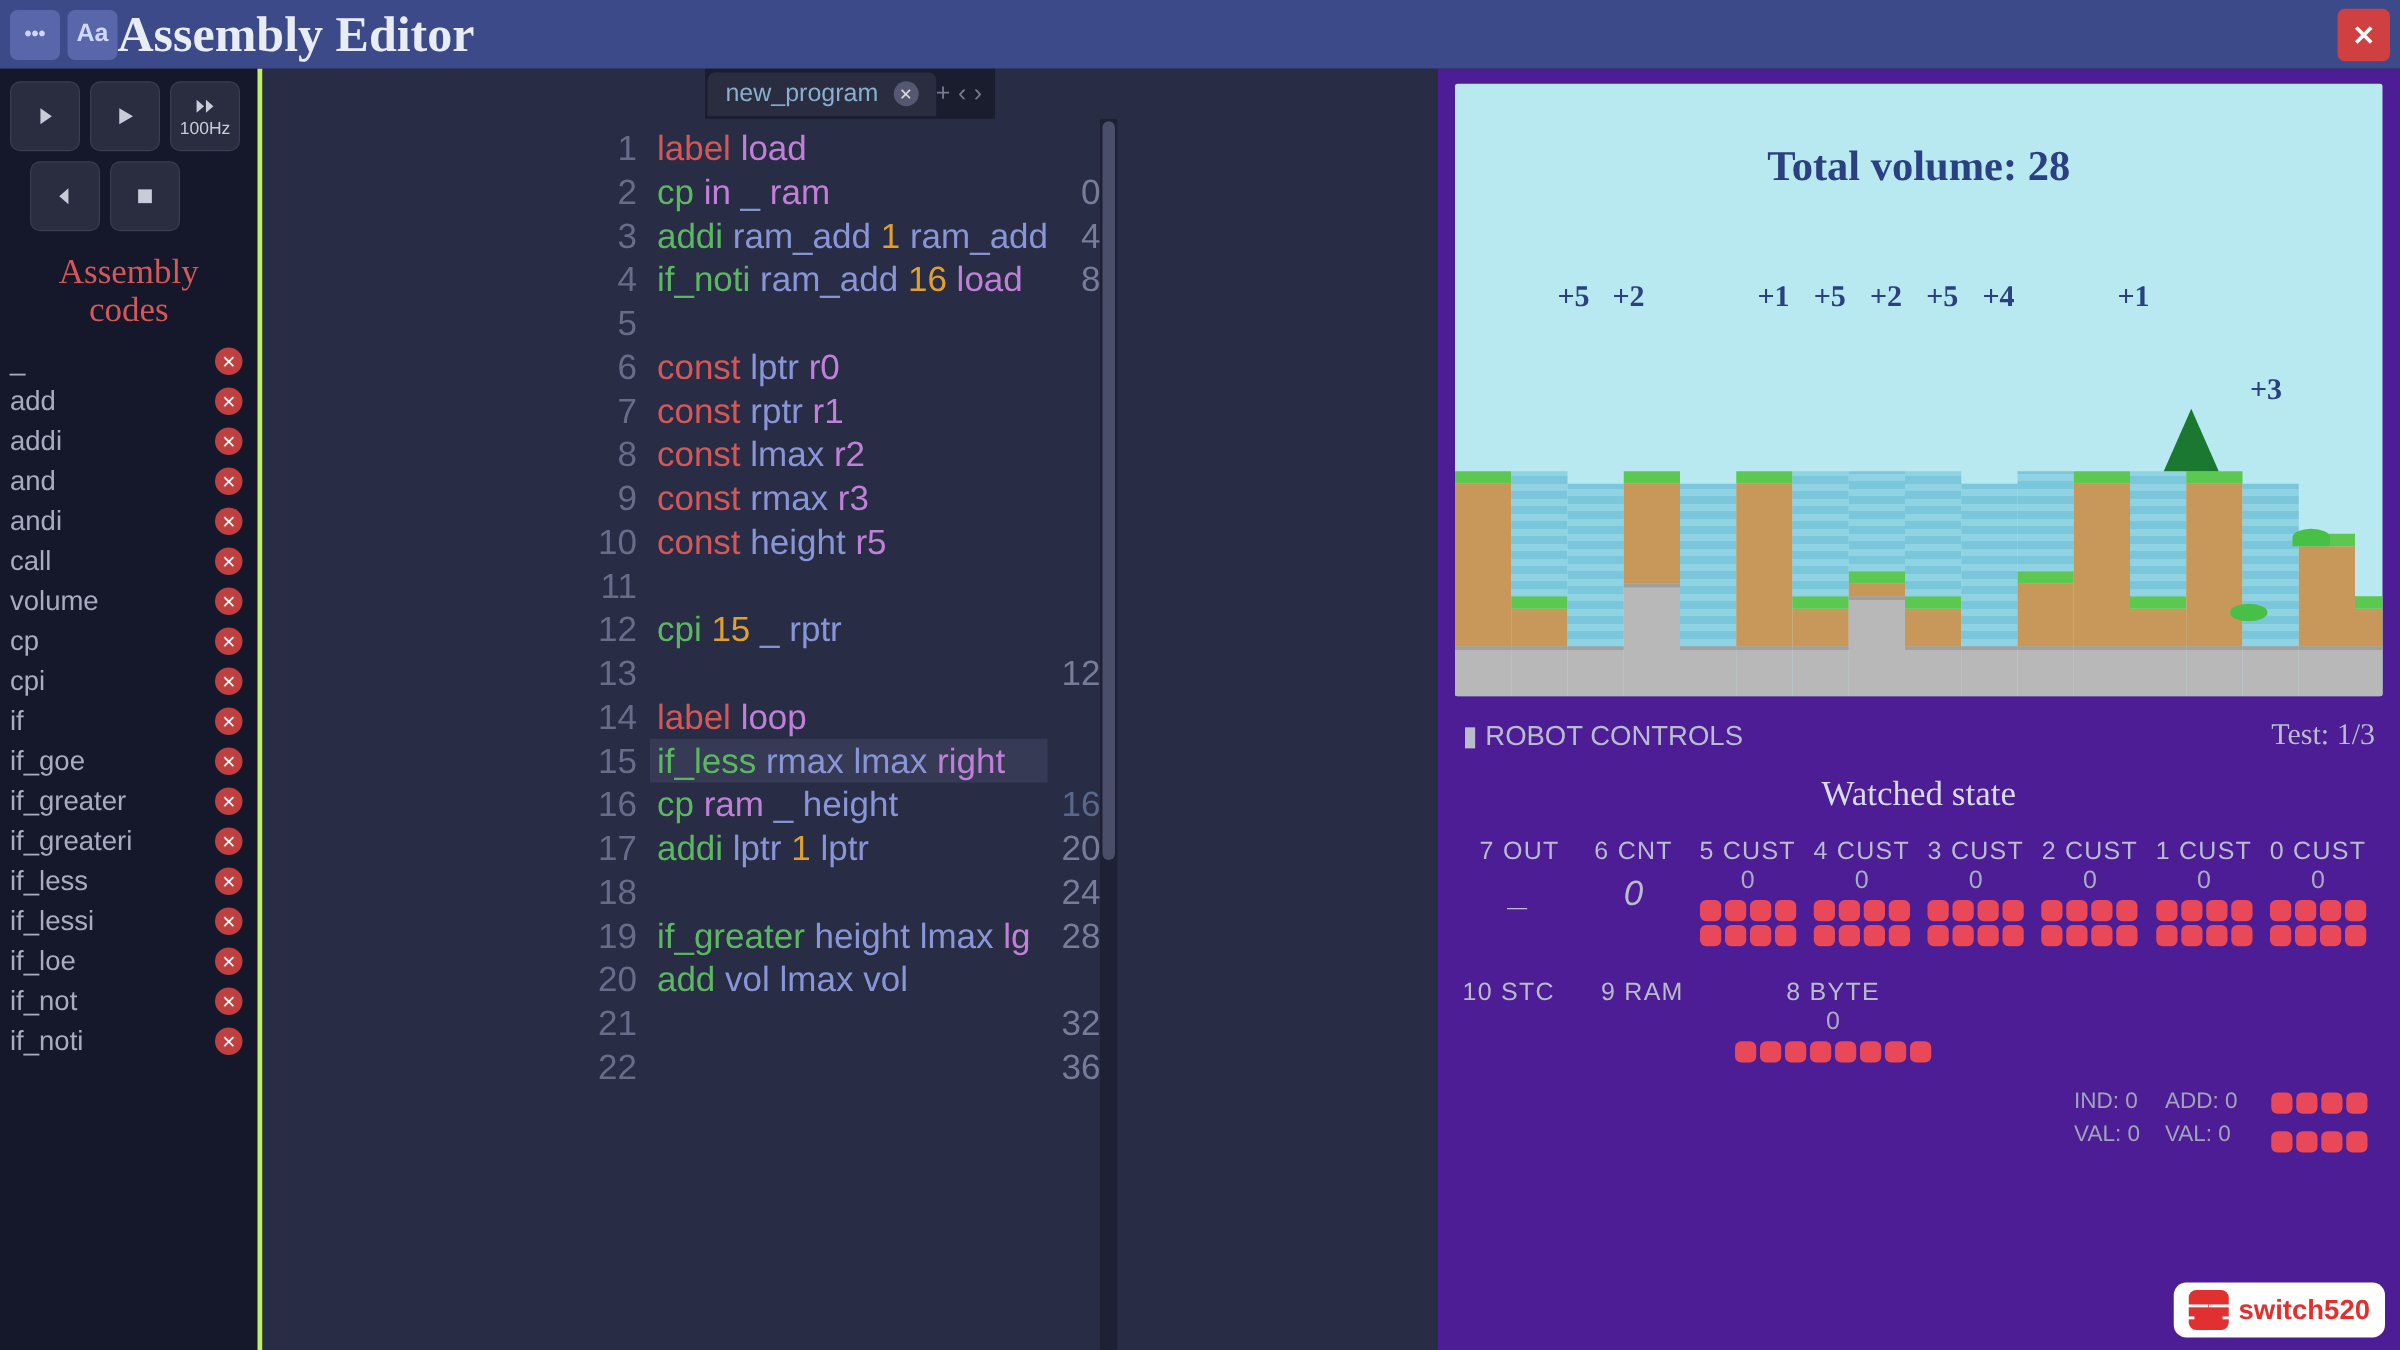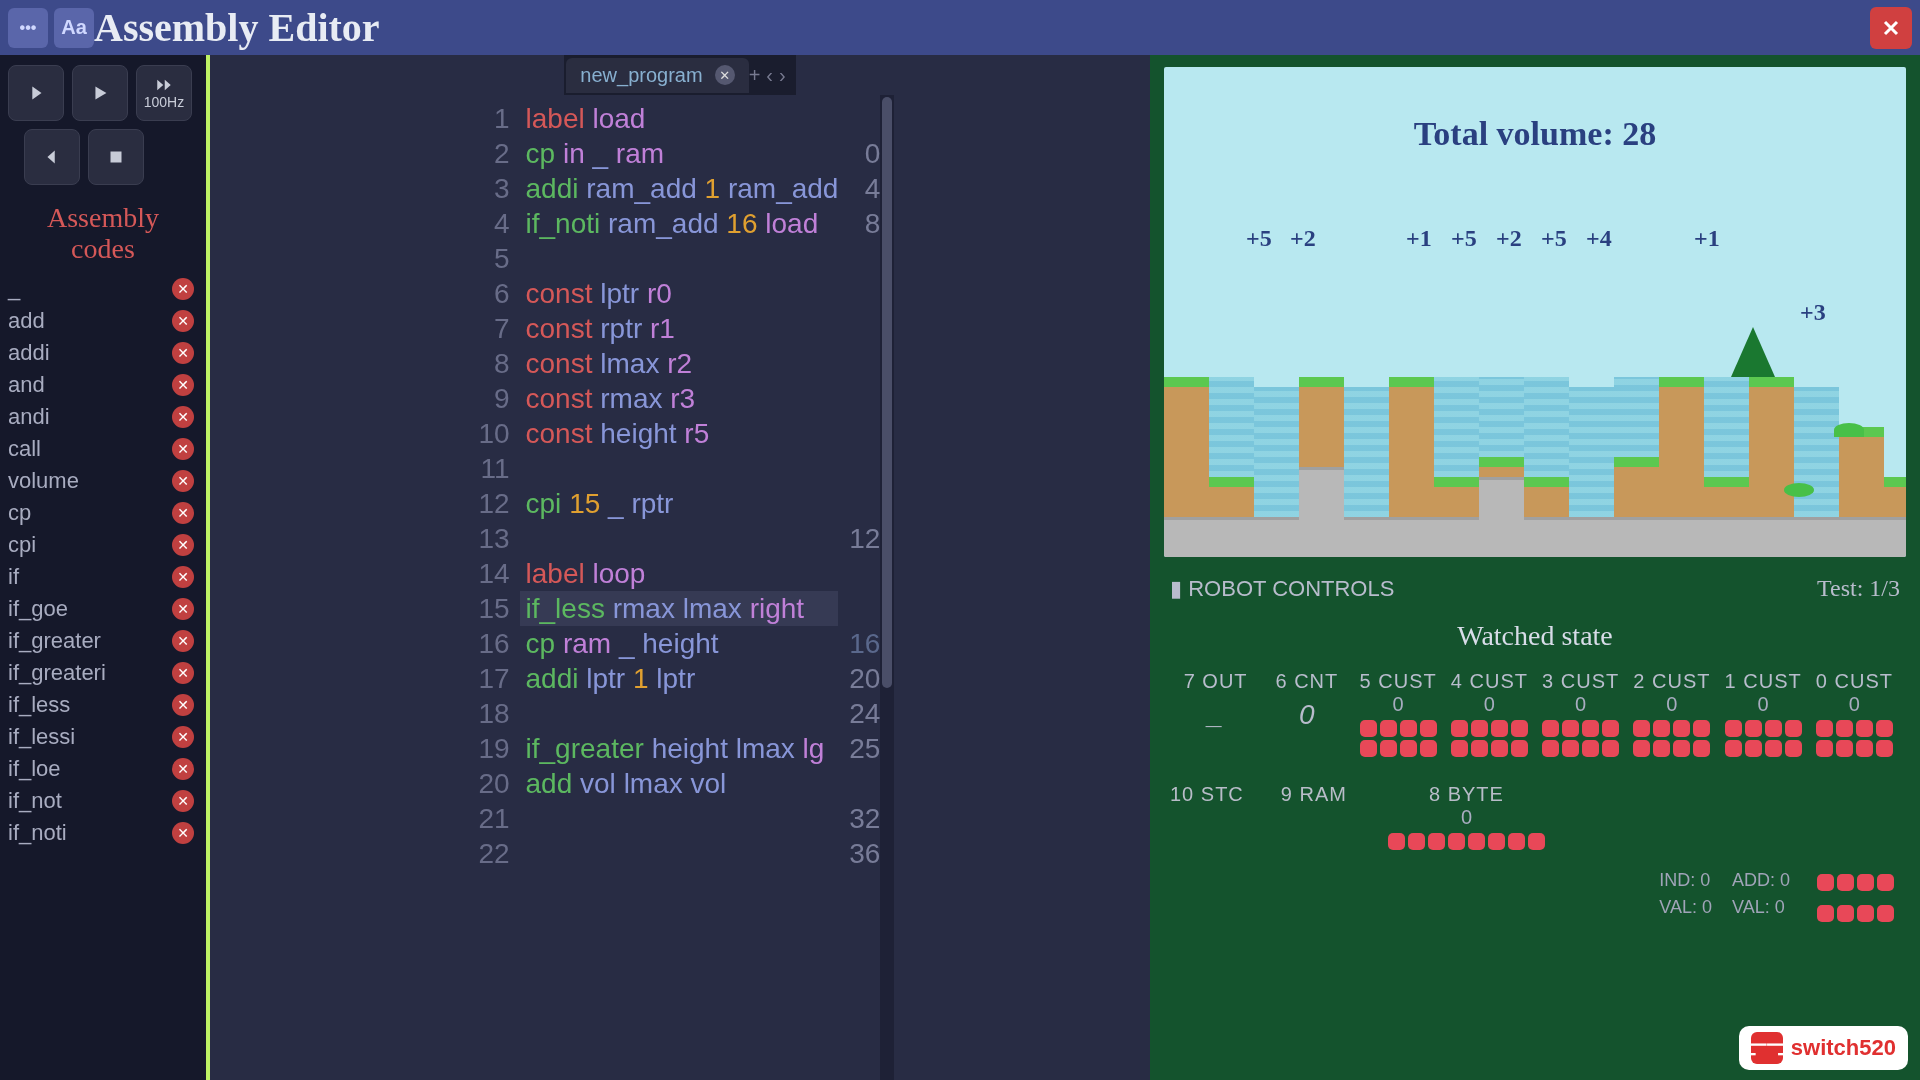--- a/index.html
+++ b/index.html
@@ -42,21 +42,21 @@
 .right-gutter .hl { color: #5a688c; }
 .scrollbar { position: absolute; right: 0; top: 0; width: 14px; height: 100%; background: #1e2136; }
 .scrollbar-thumb { position: absolute; right: 2px; top: 2px; width: 10px; height: 60%; background: #4a4e68; border-radius: 5px; }
 
 .tok-kw1 { color: #d55858; } 
 .tok-kw2 { color: #5cb860; } 
 .tok-id  { color: #8896d8; } 
 .tok-num { color: #e0a030; } 
 .tok-reg { color: #c080d8; } 
 
-.right-col { width: 770px; background: #14532d; display: flex; flex-direction: column; }
+.right-col { width: 770px; background: #4c1d95; display: flex; flex-direction: column; }
 
 .game-view { height: 490px; background: #b8e8f0; margin: 12px 14px 6px; border-radius: 2px; position: relative; overflow: hidden; }
 .total-vol { position: absolute; top: 48px; left: 0; right: 0; text-align: center; font-family: Georgia, serif; font-size: 34px; font-weight: 700; color: #2a4080; }
 
 .terrain { position: absolute; bottom: 0; left: 0; right: 0; height: 300px; display: flex; }
 .col { width: 45px; position: absolute; bottom: 0; }
 .stone { position: absolute; bottom: 0; left: 0; right: 0; background: #b8b8b8; border-top: 3px solid #a0a0a0; }
 .dirt { position: absolute; left: 0; right: 0; background: #c8985a; }
 .grass { position: absolute; left: 0; right: 0; height: 10px; background: #5cc850; }
 .water { position: absolute; left: 0; right: 0; background: repeating-linear-gradient(0deg, #88d0e0 0, #88d0e0 6px, #70c0d8 6px, #70c0d8 12px); opacity: 0.85; }
@@ -284,21 +284,21 @@
           <div></div>
           <div></div>
           <div></div>
           <div></div>
           <div>12</div>
           <div></div>
           <div></div>
           <div class="hl">16</div>
           <div>20</div>
           <div>24</div>
-          <div>25</div>
+          <div>28</div>
           <div></div>
           <div>32</div>
           <div>36</div>
         </div>
       <div class="scrollbar">
           <div class="scrollbar-thumb"></div>
         </div>
     </div>
   </div>
 

